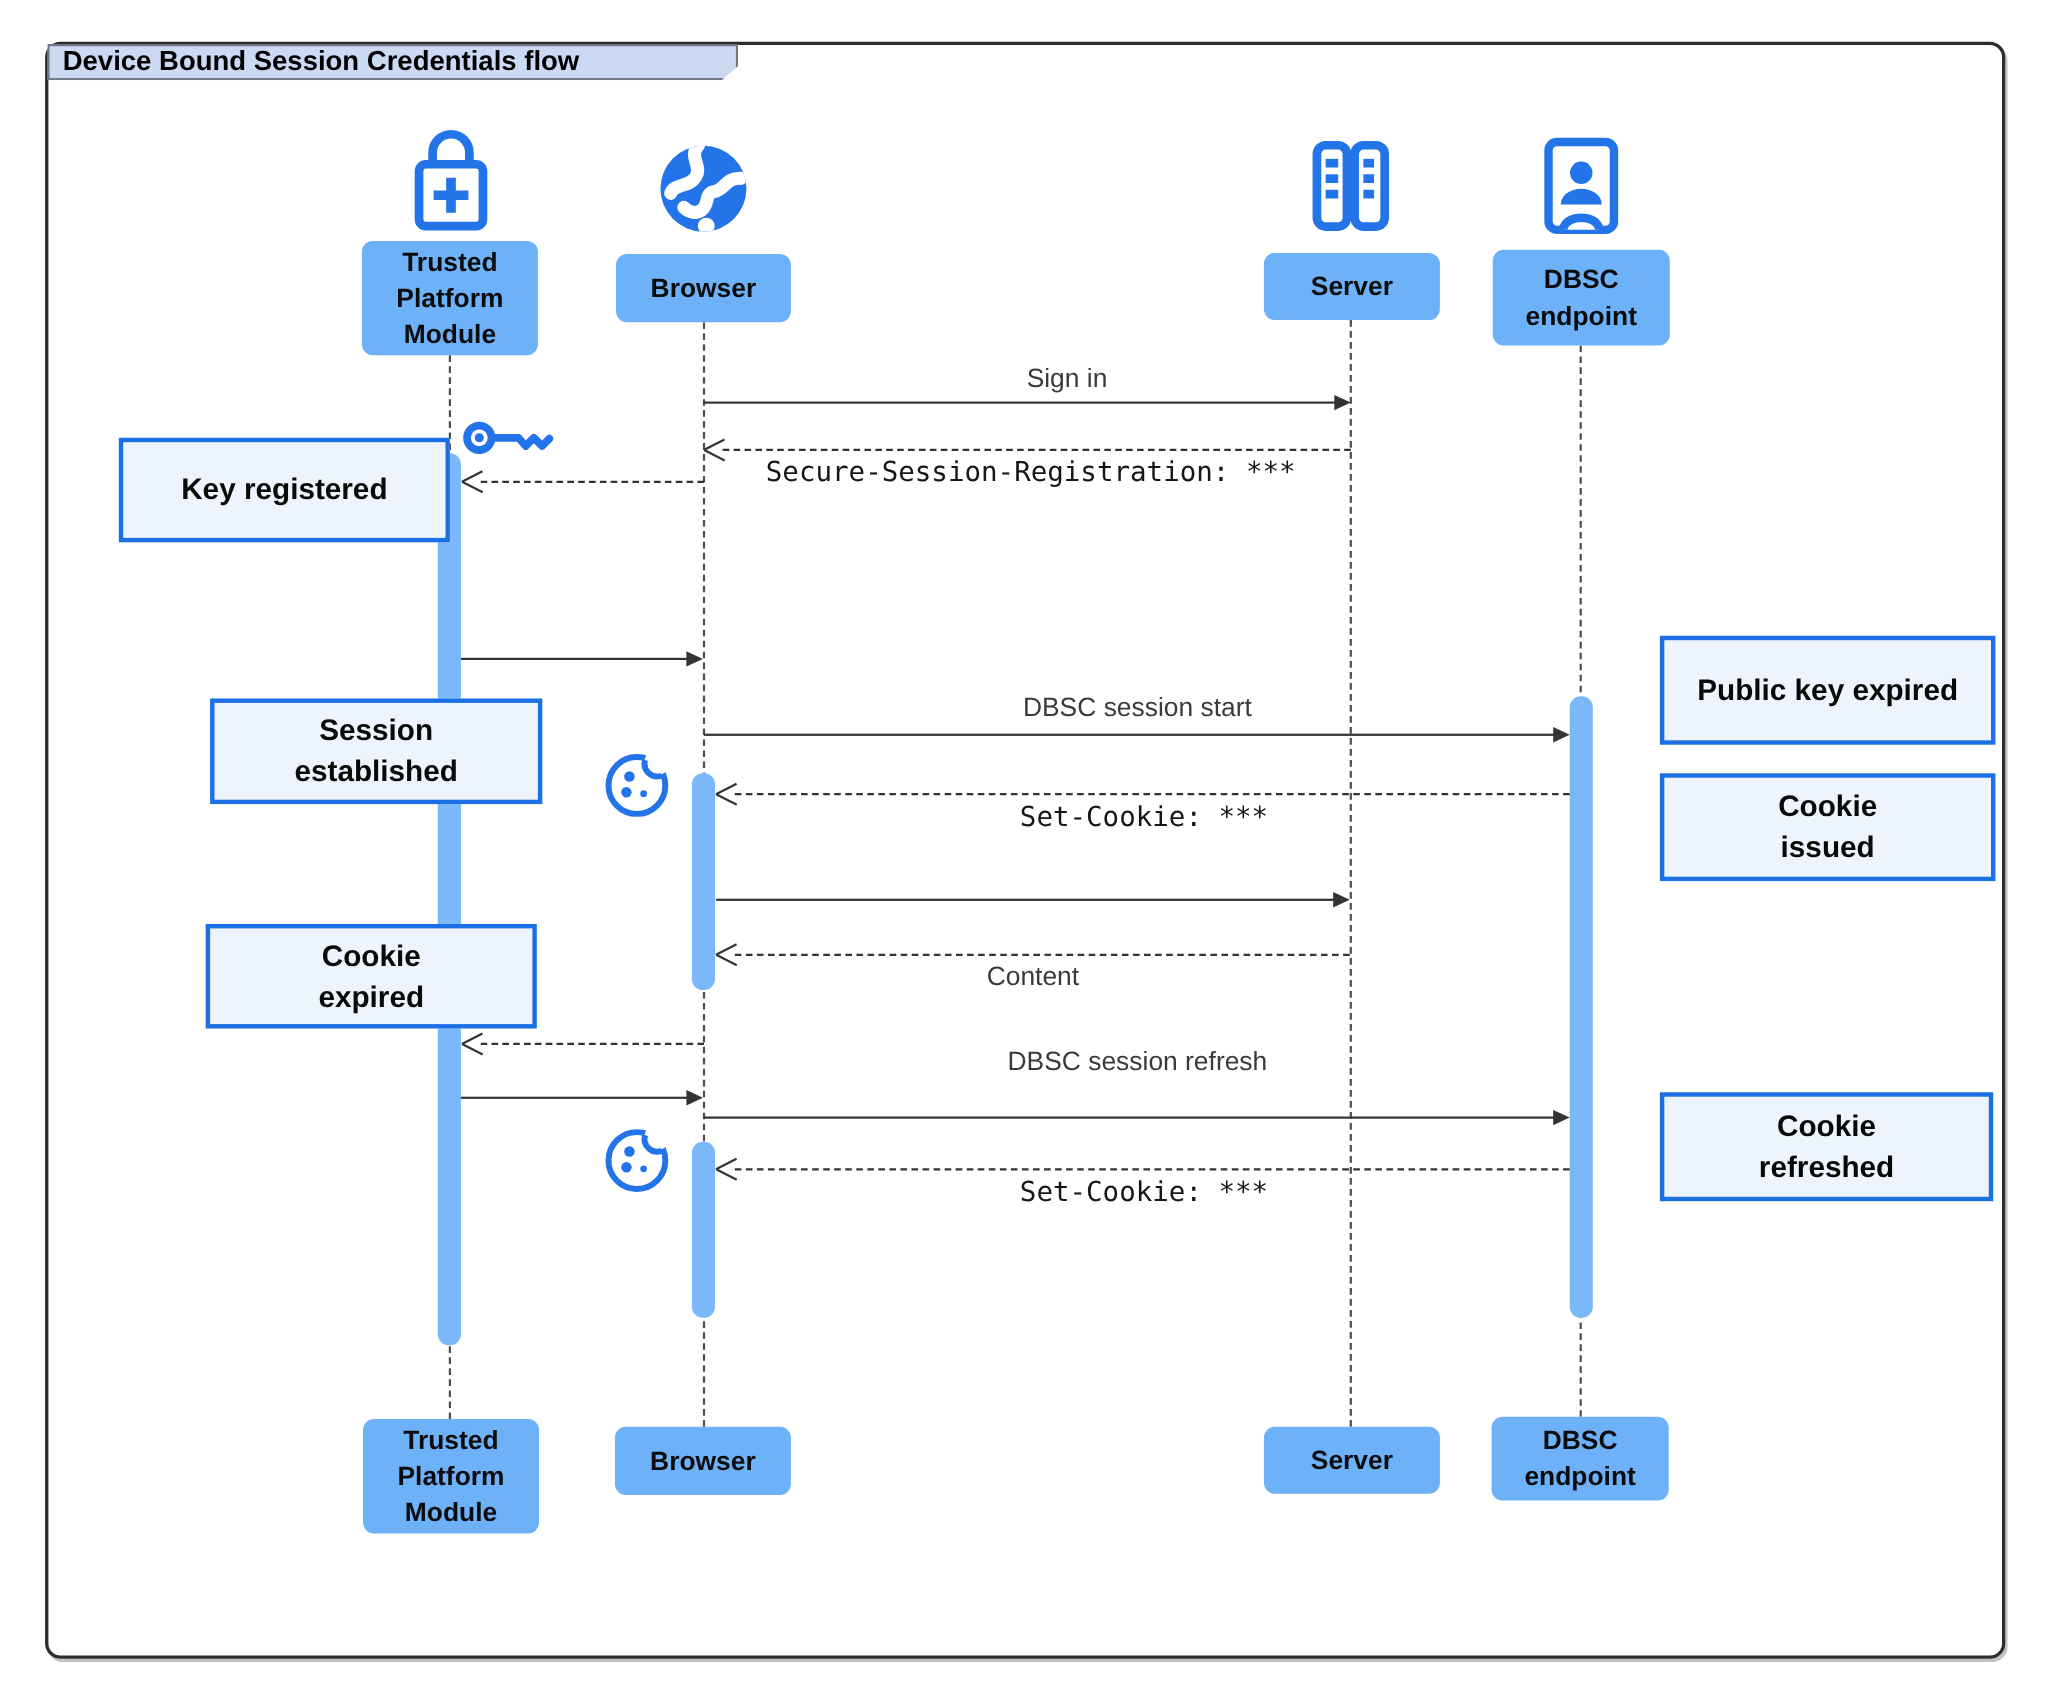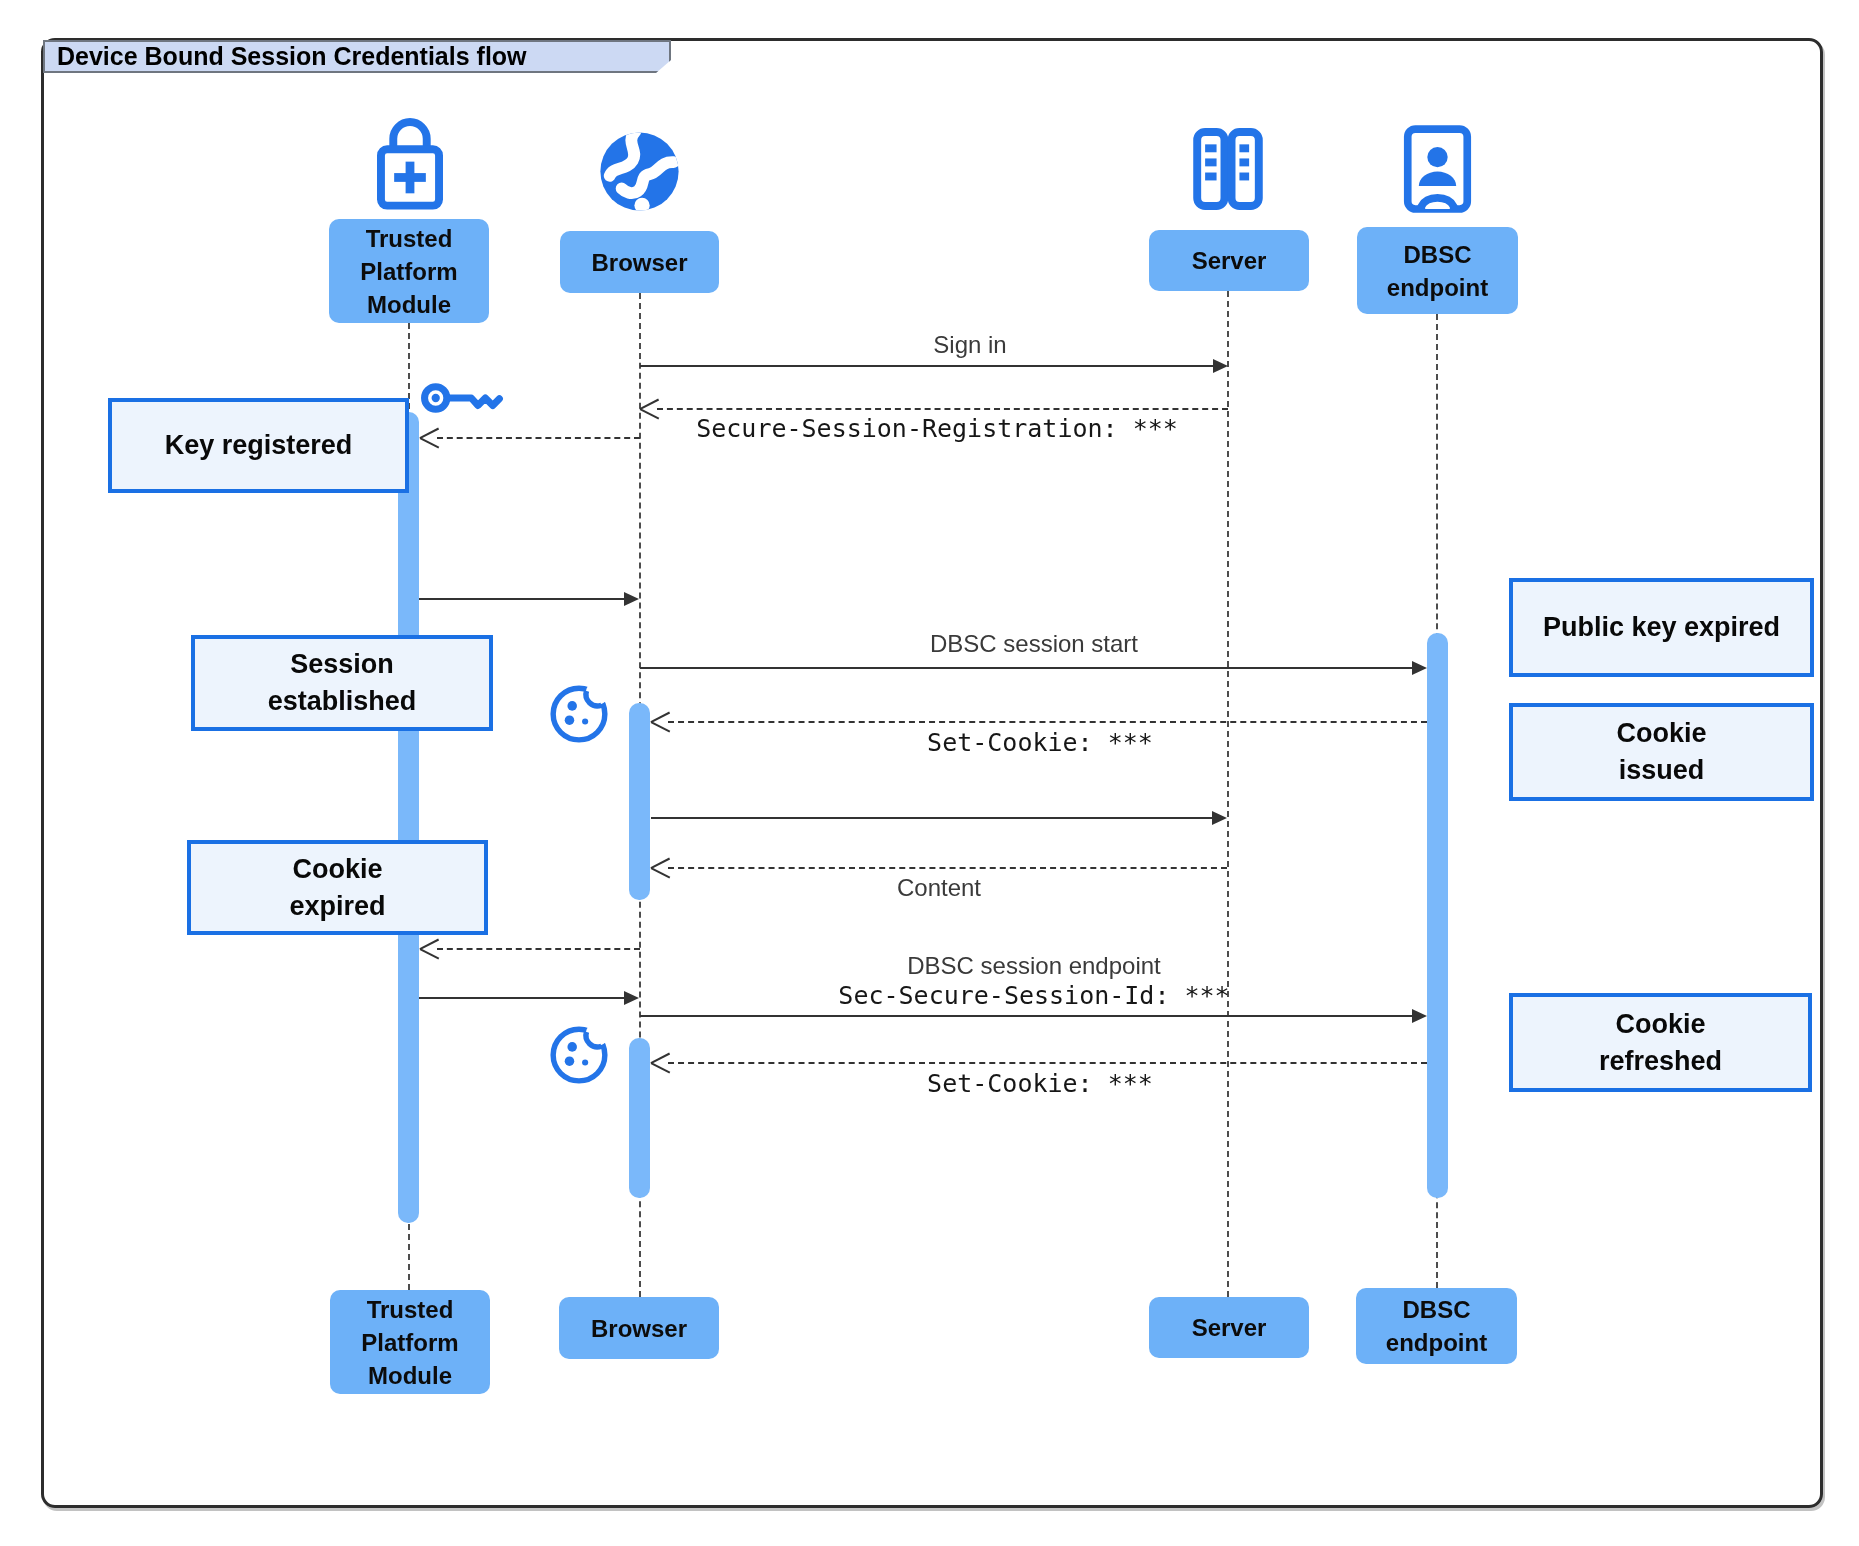--- a/index.html
+++ b/index.html
@@ -176,22 +176,21 @@
   <div class="msg" style="left:655px;top:874px;width:568px;">Content</div>
 
   <div class="note" style="left:155px;top:840px;width:301px;height:95px;"><span>Cookie
 expired</span></div>
 
   <div class="chev-l" style="left:420px;top:937px;"></div>
   <div class="mline dashed" style="left:437px;top:948px;width:203px;"></div>
   <div class="mline" style="left:419px;top:997px;width:207px;"></div>
   <div class="head-r" style="left:624px;top:991px;"></div>
 
-  <div class="msg" style="left:646px;top:952px;width:776px;">DBSC session endpoint</div>
-  <div class="msg mono" style="left:646px;top:981px;width:776px;">Sec-Secure-Session-Id: ***</div>
+  <div class="msg" style="left:646px;top:952px;width:776px;">DBSC session refresh</div>
   <div class="mline" style="left:640px;top:1015px;width:774px;"></div>
   <div class="head-r" style="left:1412px;top:1009px;"></div>
 
   <div class="note" style="left:1477px;top:993px;width:303px;height:99px;"><span>Cookie
 refreshed</span></div>
 
   <div class="icon" style="left:545px;top:1019px;">
     <svg width="68" height="68" viewBox="0 0 100 100" fill="none">
       <circle cx="50" cy="53" r="38" stroke="var(--icon-blue)" stroke-width="8" fill="#fff"></circle>
       <circle cx="77" cy="22" r="17" fill="#fff"></circle>

